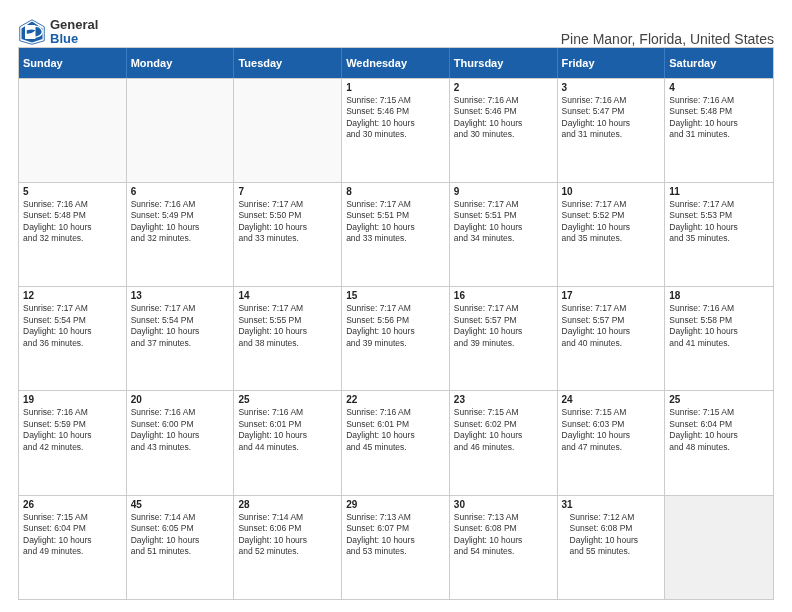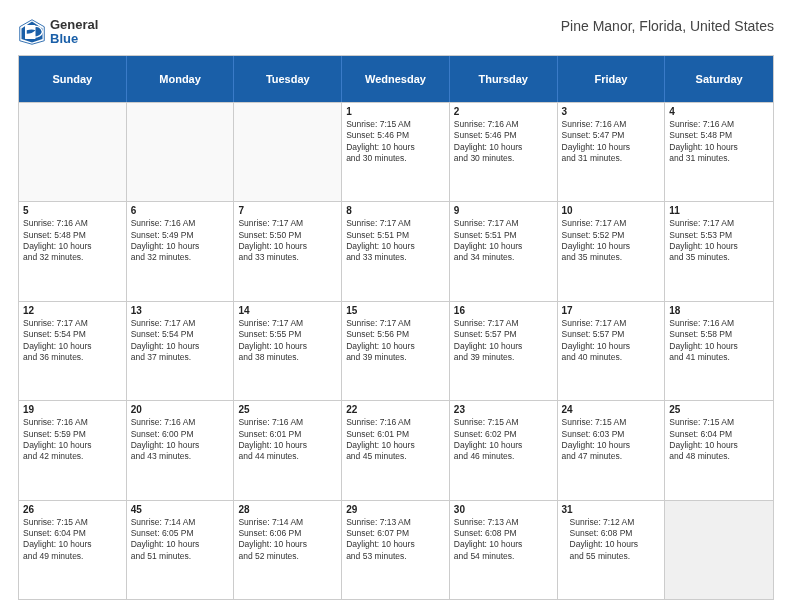--- a/index.html
+++ b/index.html
@@ -13,22 +13,22 @@
     .page {
       width: 792px;
       height: 612px;
       padding: 18px 18px 12px 18px;
       display: flex;
       flex-direction: column;
     }
     .header {
       display: flex;
       justify-content: space-between;
-      align-items: flex-start;
-      margin-bottom: 8px;
+      align-items: flex-end;
+      margin-bottom: 0;
       gap: 33px;
     }
     .logo {
       display: flex;
       align-items: center;
       gap: 4px;
     }
     .logo-text {
       display: flex;
       flex-direction: column;
@@ -62,22 +62,22 @@
     }
     .cal-header {
       display: grid;
       grid-template-columns: repeat(7, 1fr);
       background: #1a5fa8;
     }
     .cal-header-cell {
       color: #fff;
       font-size: 11px;
       font-weight: bold;
-      padding: 17px 4px;
-      text-align: center;
+      padding: 9px 4px;
+      text-align: left;
       border-right: 1px solid #3a7bc8;
     }
     .cal-header-cell:last-child { border-right: none; }
     .cal-body {
       flex: 1;
       display: flex;
       flex-direction: column;
     }
     .cal-row {
       display: grid;

